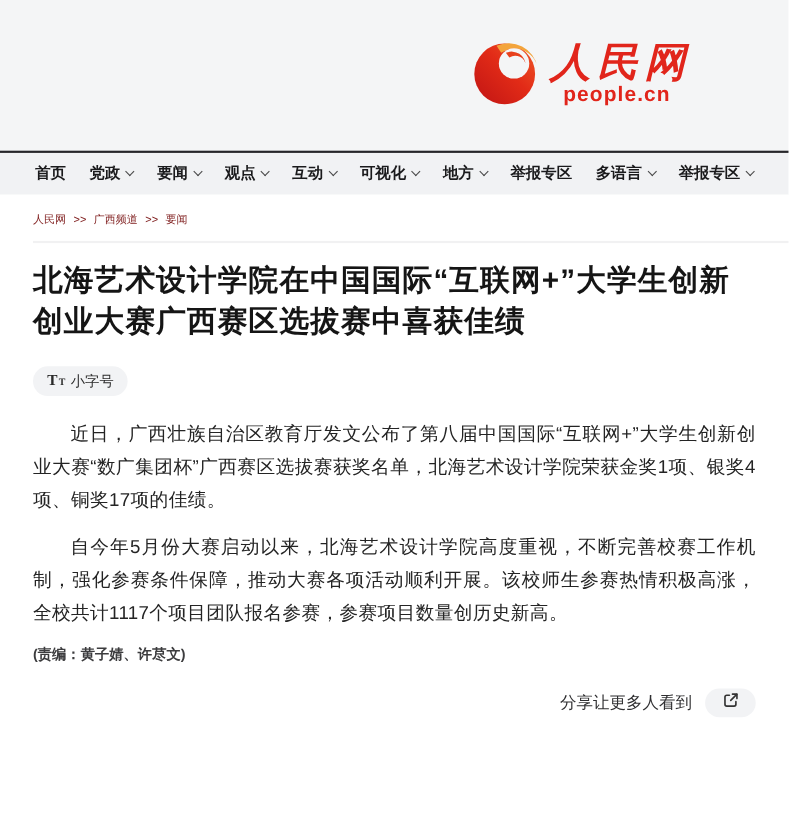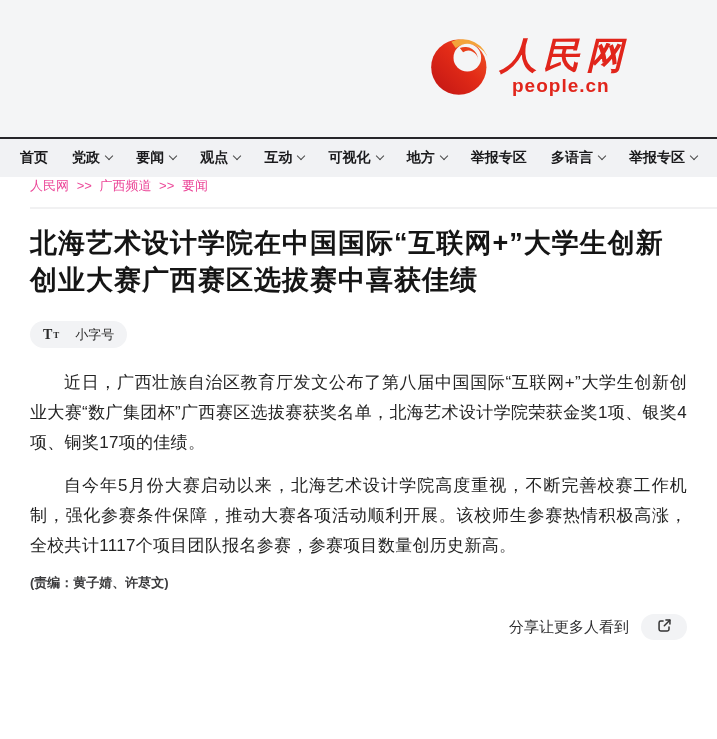--- a/index.html
+++ b/index.html
@@ -46,21 +46,21 @@
     font-style: normal;
   }
 
   
   .main-nav {
     height: 38px;
     background: #f1f2f4;
     display: flex;
     align-items: center;
     justify-content: space-between;
-    padding: 0 20px;
+    padding: 0 32px;
   }
   .nav-item {
     display: inline-flex;
     align-items: center;
     font-size: 14px;
     font-weight: 700;
     color: #1a1a1c;
     text-decoration: none;
     cursor: pointer;
     white-space: nowrap;
@@ -72,23 +72,23 @@
     border-bottom: 1.5px solid #4a4a4a;
     transform: rotate(45deg);
     margin-left: 6px;
     margin-top: -4px;
   }
 
   
   .content { padding: 0 30px; background: #fff; }
 
   .breadcrumb {
-    padding-top: 0;
-    font-size: 13px;
-    color: #ec4899;
+    padding-top: 16px;
+    font-size: 10px;
+    color: #7f1d1d;
   }
   .breadcrumb span { margin-right: 4px; }
   .crumb { cursor: pointer; }
 
   .rule {
     border: none;
     border-top: 2px solid #f1f1f2;
     margin-top: 12px;
     margin-right: -30px;
   }
@@ -118,21 +118,21 @@
     height: 27px;
     padding: 0 13px;
     display: inline-flex;
     align-items: center;
     font-size: 13px;
     color: #2a2a2a;
     cursor: pointer;
   }
   .tt-big { font-size: 14px; font-weight: 700; font-family: "Liberation Serif", "DejaVu Serif", serif; }
   .tt-small { font-size: 9px; font-weight: 700; margin-left: 1px; font-family: "Liberation Serif", "DejaVu Serif", serif; }
-  .fontsize-label { margin-left: 16px; font-family: Liberation Serif, serif; }
+  .fontsize-label { margin-left: 5px; font-family: Liberation Serif, serif; }
 
   .article-body { margin-top: 20px; }
   .article-body p {
     font-size: 17px;
     line-height: 30px;
     color: #242424;
     text-indent: 2em;
     margin-bottom: 13px;
     letter-spacing: 0.3px;
     text-align: justify;

